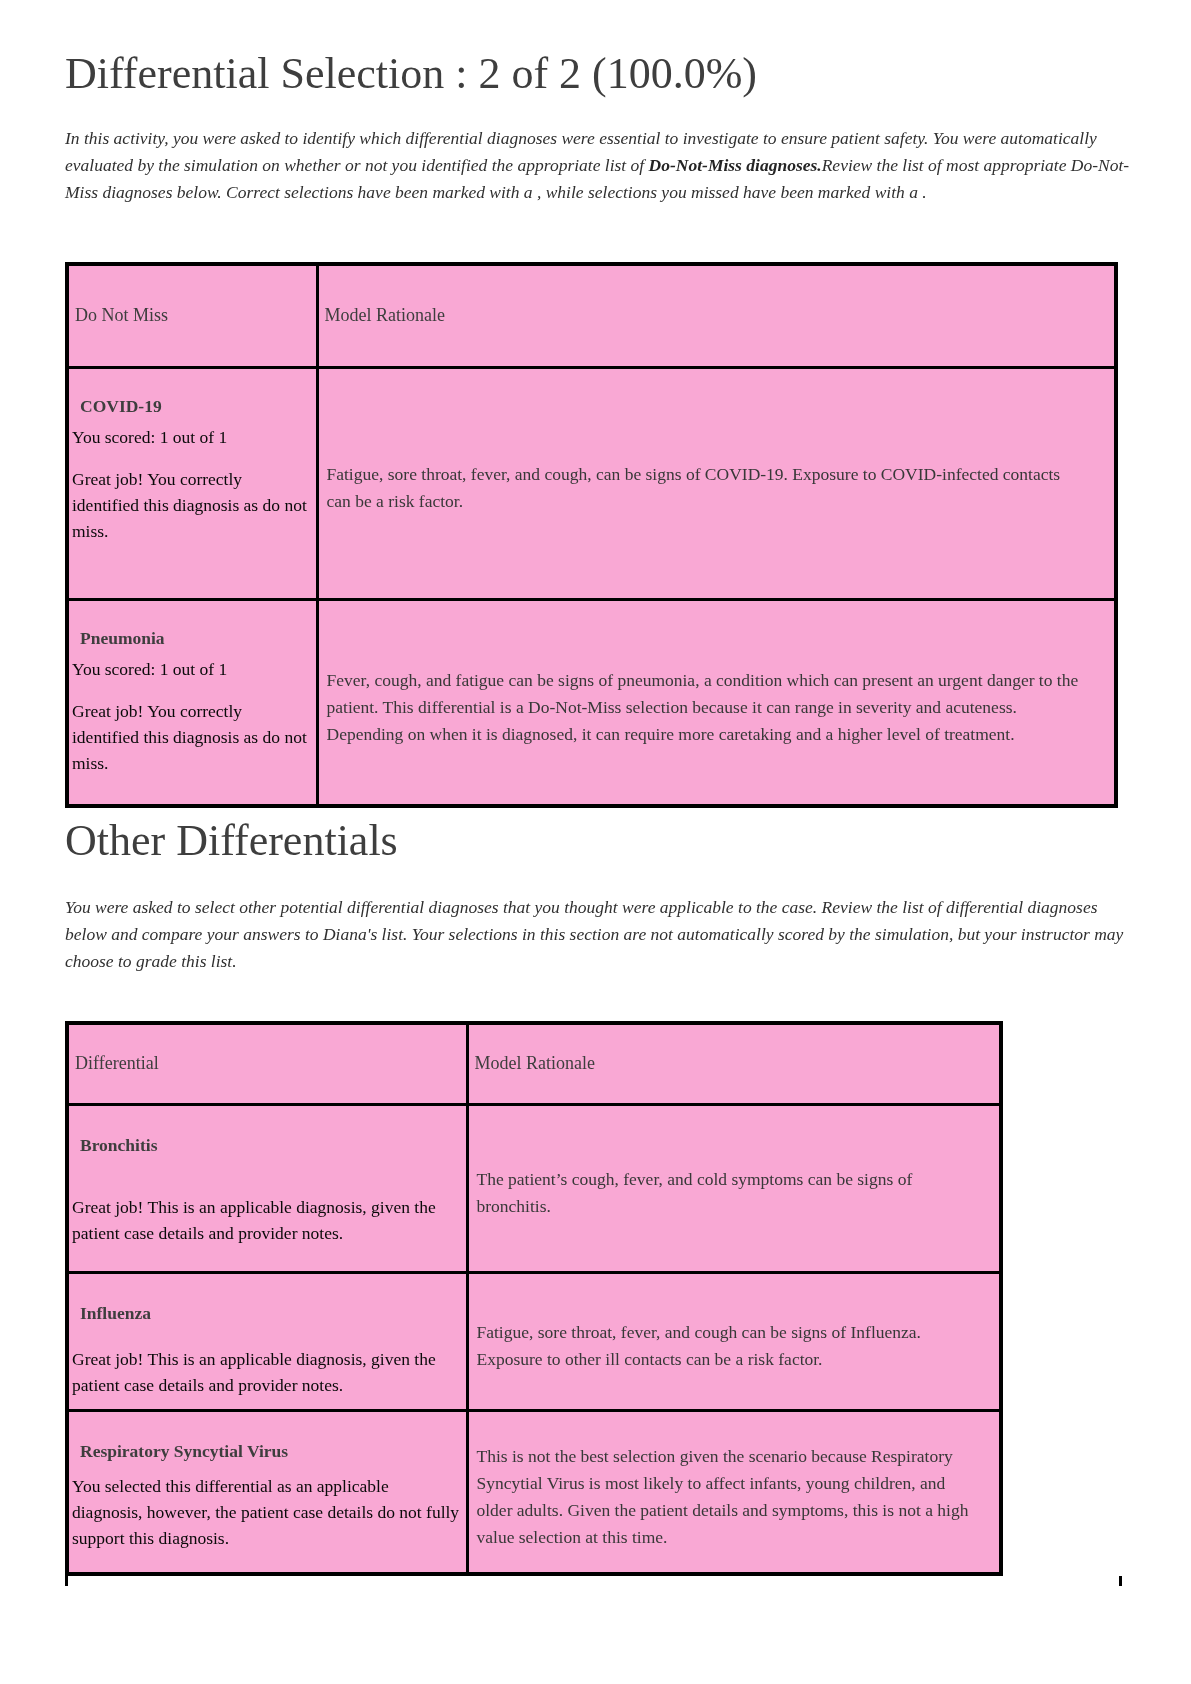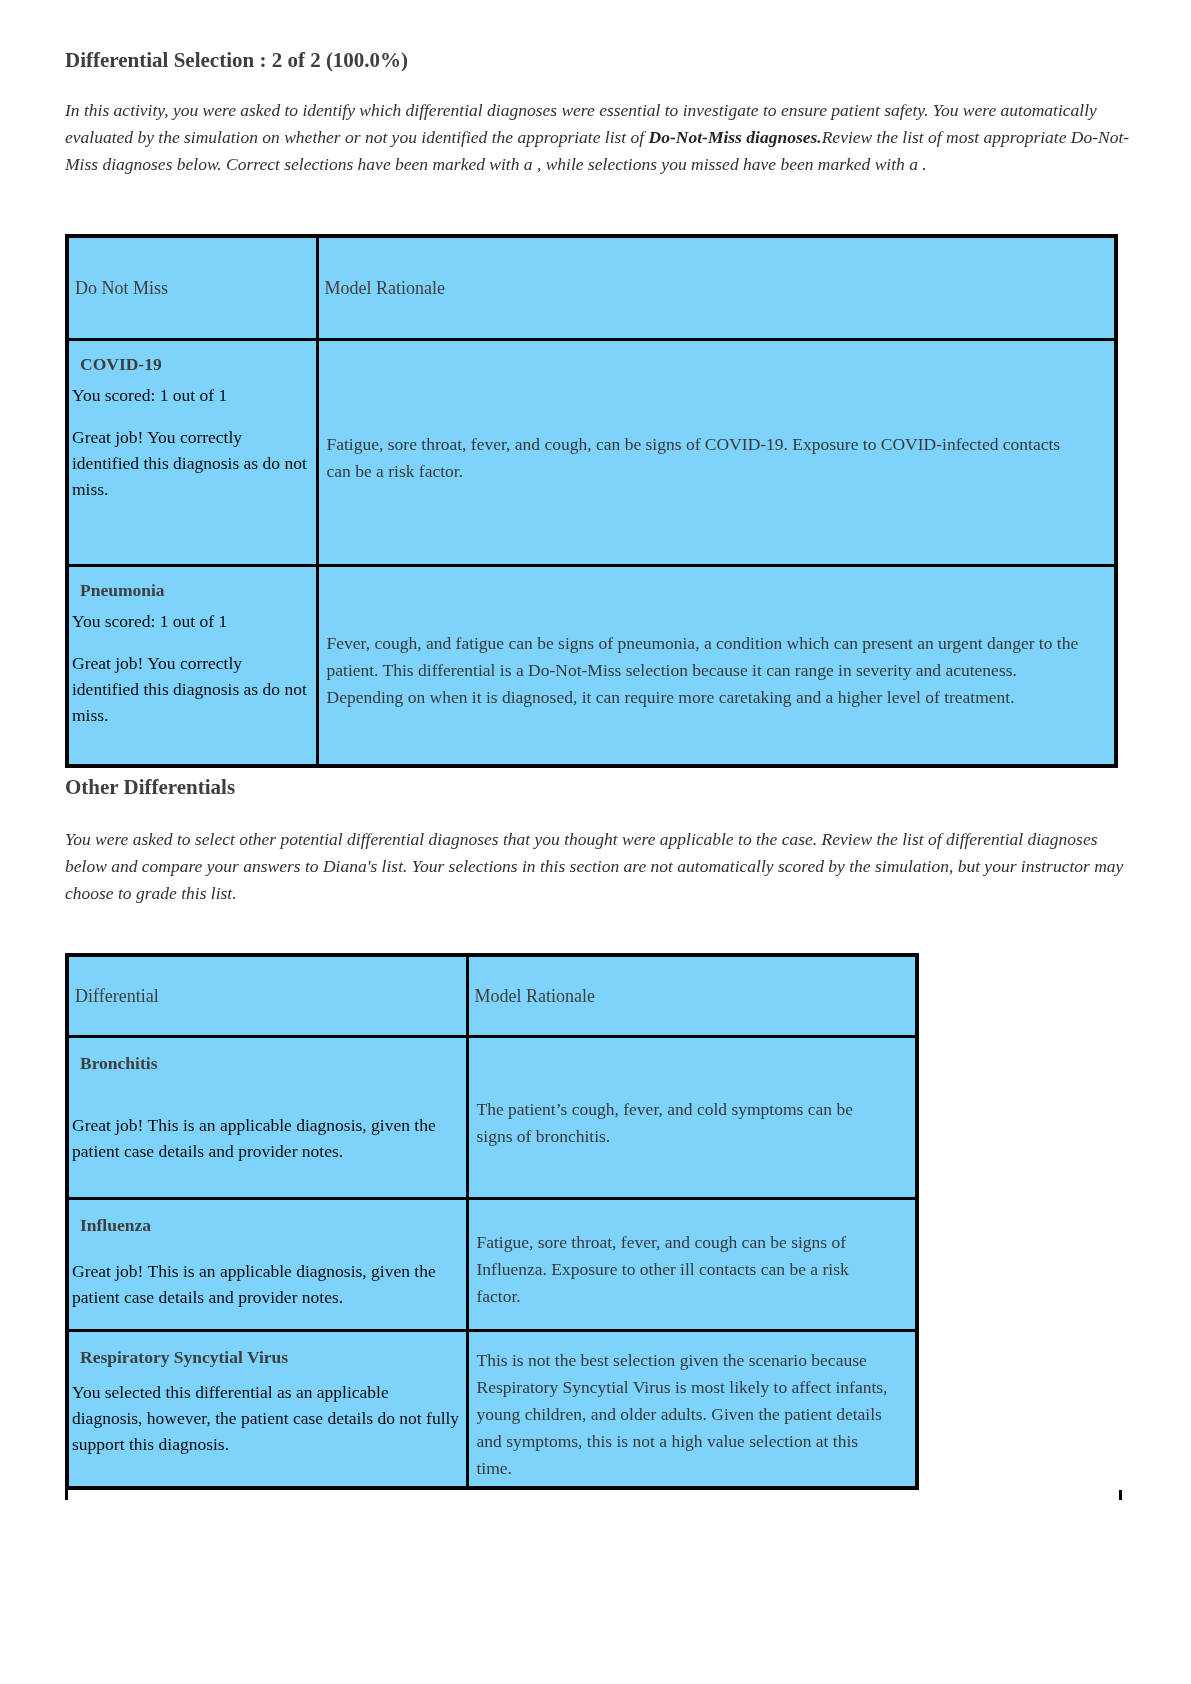--- a/index.html
+++ b/index.html
@@ -21,23 +21,23 @@
   .course-title {
     margin: 64px 0 0 0;
     font-size: 26px;
     line-height: 1.2;
     font-weight: bold;
     color: #0a0a0a;
   }
 
   h1.section-heading {
     margin: 48px 0 0 0;
-    font-size: 21px;
+    font-size: 44px;
     line-height: 1.2;
-    font-weight: bold;
+    font-weight: normal;
     color: #3e3e3e;
   }
   h1.other-heading {
     margin: 7px 0 0 0;
   }
 
   p.intro {
     margin: 24px 0 0 0;
     width: 1065px;
     font-size: 17.5px;
@@ -45,55 +45,55 @@
     color: #303030;
     font-style: italic;
   }
   p.intro b { color: #242424; }
   p.intro2 { margin-top: 26px; }
 
   table.result-table {
     border-collapse: collapse;
     table-layout: fixed;
     border: 4px solid #000;
-    background: #7dd3fc;
+    background: #f9a8d4;
   }
   table.result-table th,
   table.result-table td {
     border: 3px solid #000;
     font-weight: normal;
     text-align: left;
   }
 
   
   #t1 { width: 1053px; margin-top: 56px; }
   #t1 col.c1 { width: 250px; }
   #t1 th { height: 100px; }
   #t1 tr.r0 td { height: 209px; }
   #t1 tr.r1 td { height: 183px; }
 
   
-  #t2 { width: 854px; margin-top: 46px; }
+  #t2 { width: 938px; margin-top: 46px; }
   #t2 col.c1 { width: 400px; }
   #t2 th { height: 78px; }
   #t2 tr.r0 td { height: 145px; }
   #t2 tr.r1 td { height: 115px; }
   #t2 tr.r2 td { height: 140px; }
 
   th.col-header {
     vertical-align: middle;
     padding: 0 6px;
     font-size: 18px;
     font-weight: bold;
     color: #3e3e3e;
   }
 
   td.diag-cell {
     vertical-align: top;
-    padding: 0 4px 6px 3px;
+    padding: 14px 4px 6px 3px;
     font-size: 17.5px;
     line-height: 26px;
     color: #0a0a0a;
   }
   td.rationale-cell {
     vertical-align: middle;
     padding: 12px 26px 2px 8px;
     font-size: 17.5px;
     line-height: 27px;
     color: #383838;

